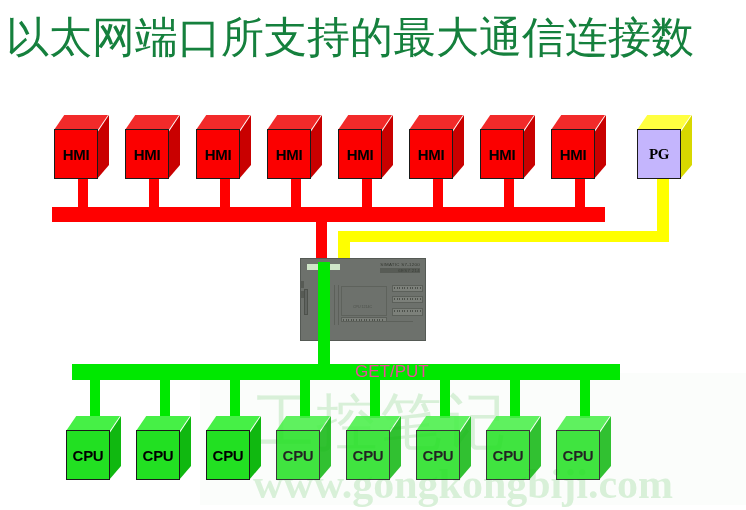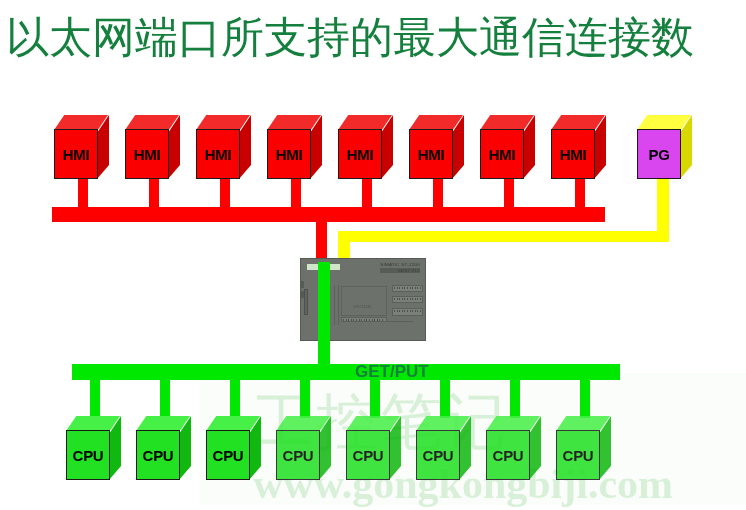--- a/index.html
+++ b/index.html
@@ -113,21 +113,21 @@
     height: 64px;
     clip-path: polygon(0 28%, 100% 0, 100% 78%, 0 100%);
   }
 
   
   .cube-red .face-front { background: #fb0000; }
   .cube-red .face-top   { background: #f22a2a; }
   .cube-red .face-side  { background: #c90000; }
 
   
-  .cube-yellow .face-front { background: #d946ef; }
+  .cube-yellow .face-front { background: #c4b5fd; font-family: Liberation Serif, serif; }
   .cube-yellow .face-top   { background: #ffff40; }
   .cube-yellow .face-side  { background: #d8d800; }
 
   
   .cube-green .face-front { background: #22e022; }
   .cube-green .face-top   { background: #46f046; }
   .cube-green .face-side  { background: #10b810; }
   .cube-green.faded { opacity: 0.86; }
 
   
@@ -220,22 +220,22 @@
     background: #5c605a;
     height: 0.8px;
   }
 
   
   #getput {
     position: absolute;
     left: 355px;
     top: 362px;
     font-size: 17px;
-    font-weight: 700;
-    color: #15803d;
+    font-weight: 400;
+    color: #ec4899;
     letter-spacing: 0px;
     font-family: "Liberation Sans", sans-serif;
     line-height: 20px;
   }
 </style>
 </head>
 <body>
 
 <div id="canvas">
 

